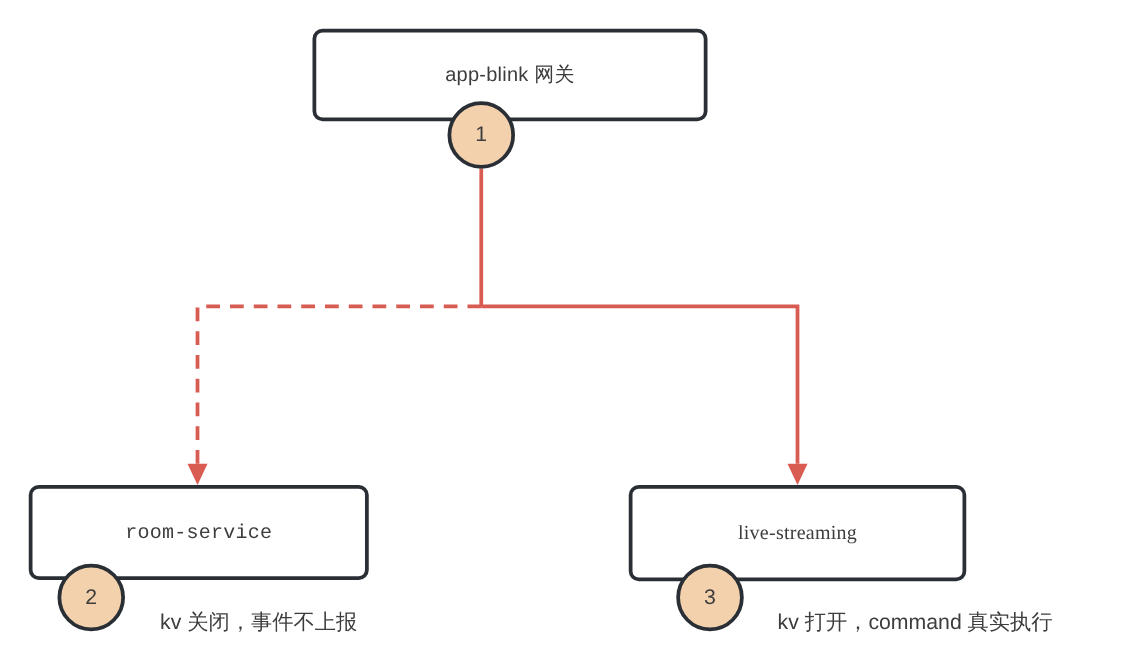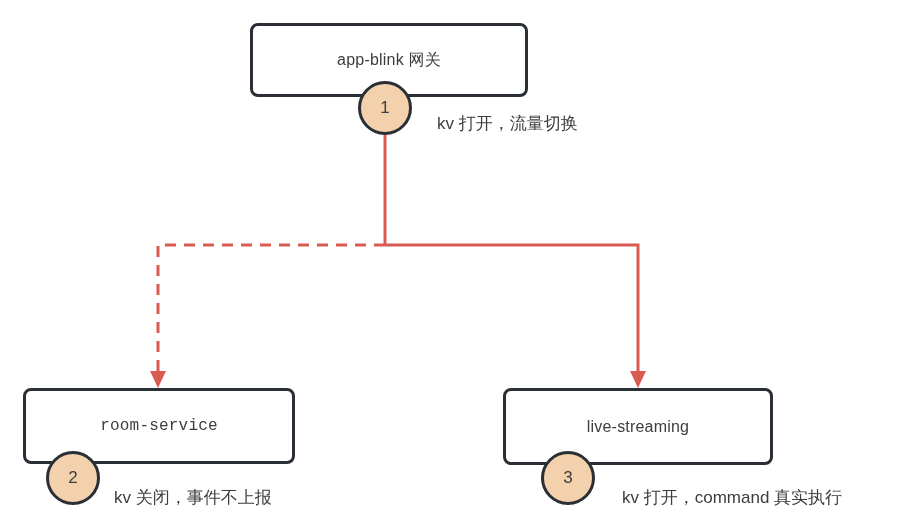--- a/index.html
+++ b/index.html
@@ -68,33 +68,32 @@
 <div class="canvas">
 
   <svg class="edges" viewBox="0 0 900 531">
     <path class="edge" d="M385,135 L385,245"></path>
     <path class="edge dashed" d="M385,245 L158,245 L158,371"></path>
     <polygon class="arrow" points="158,388 150,371 166,371"></polygon>
     <path class="edge" d="M385,245 L638,245 L638,371"></path>
     <polygon class="arrow" points="638,388 630,371 646,371"></polygon>
   </svg>
 
-  <div class="node" style="left:250px; top:23px; width:278px; height:74px;">
+  <div class="node" style="left:250px; top:23px; width:316px; height:74px;">
     <span>app-blink 网关</span>
   </div>
 
   <div class="node" style="left:23px; top:388px; width:272px; height:76px;font-family:Liberation Mono, monospace;">
     <span>room-service</span>
   </div>
 
-  <div class="node" style="left:503px; top:388px; width:270px; height:77px;">
+  <div class="node" style="left:503px; top:388px; width:270px; height:77px;font-family:Liberation Serif, serif;">
     <span>live-streaming</span>
   </div>
 
   <div class="badge" style="left:358px; top:81px;">1</div>
   <div class="badge" style="left:46px; top:451px;">2</div>
   <div class="badge" style="left:541px; top:451px;">3</div>
 
-  <div class="note" style="left:437px; top:114px;">kv 打开，流量切换</div>
-  <div class="note" style="left:114px; top:488px;">kv 关闭，事件不上报</div>
+  <div class="note" style="left:128px; top:488px;">kv 关闭，事件不上报</div>
   <div class="note" style="left:622px; top:488px;text-align:right;">kv 打开，command 真实执行</div>
 
 </div>
 
 </body></html>

